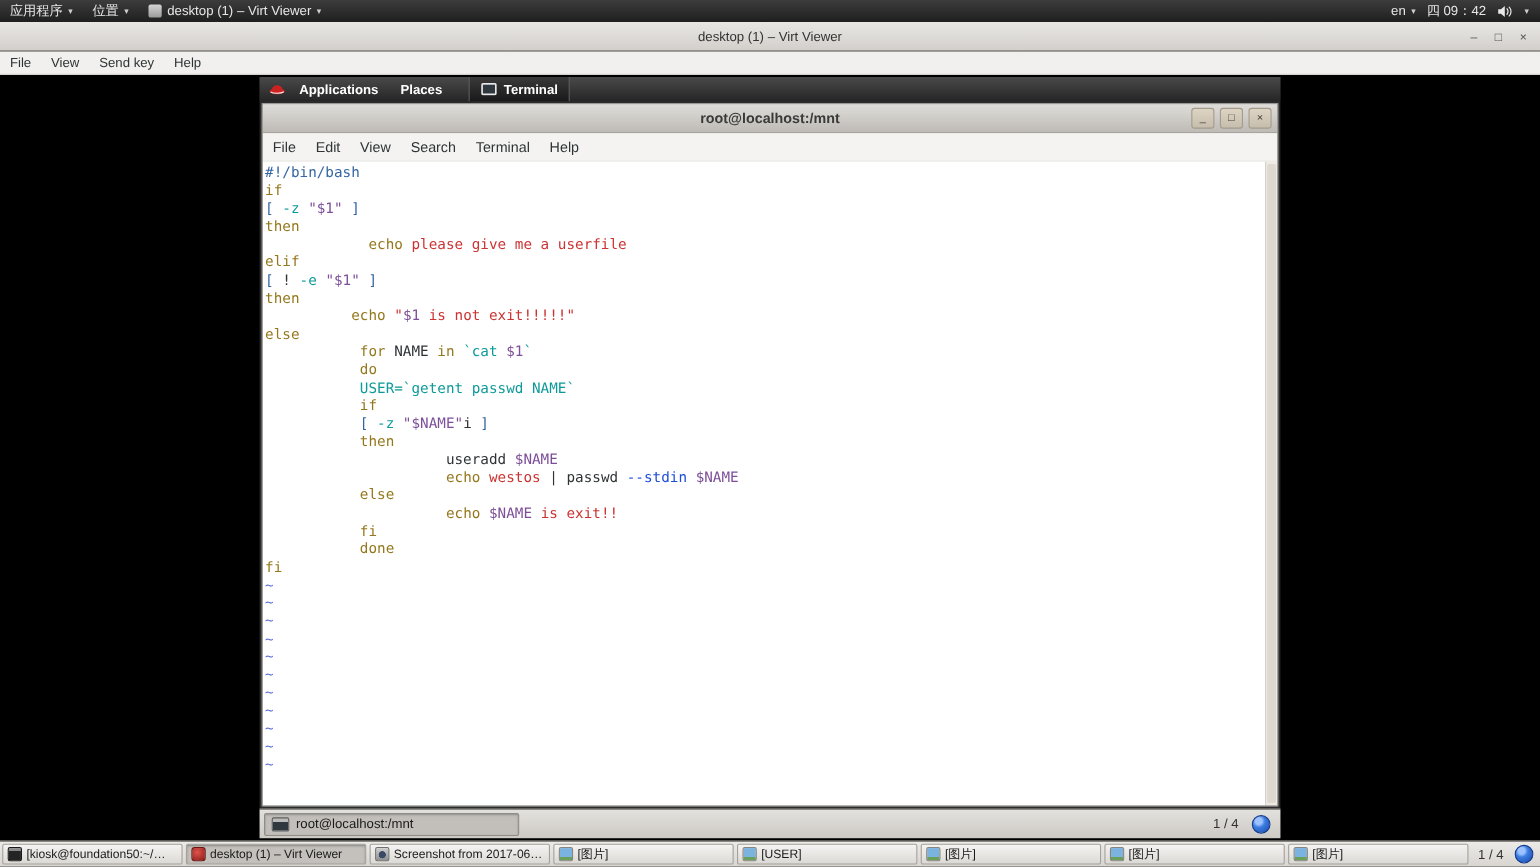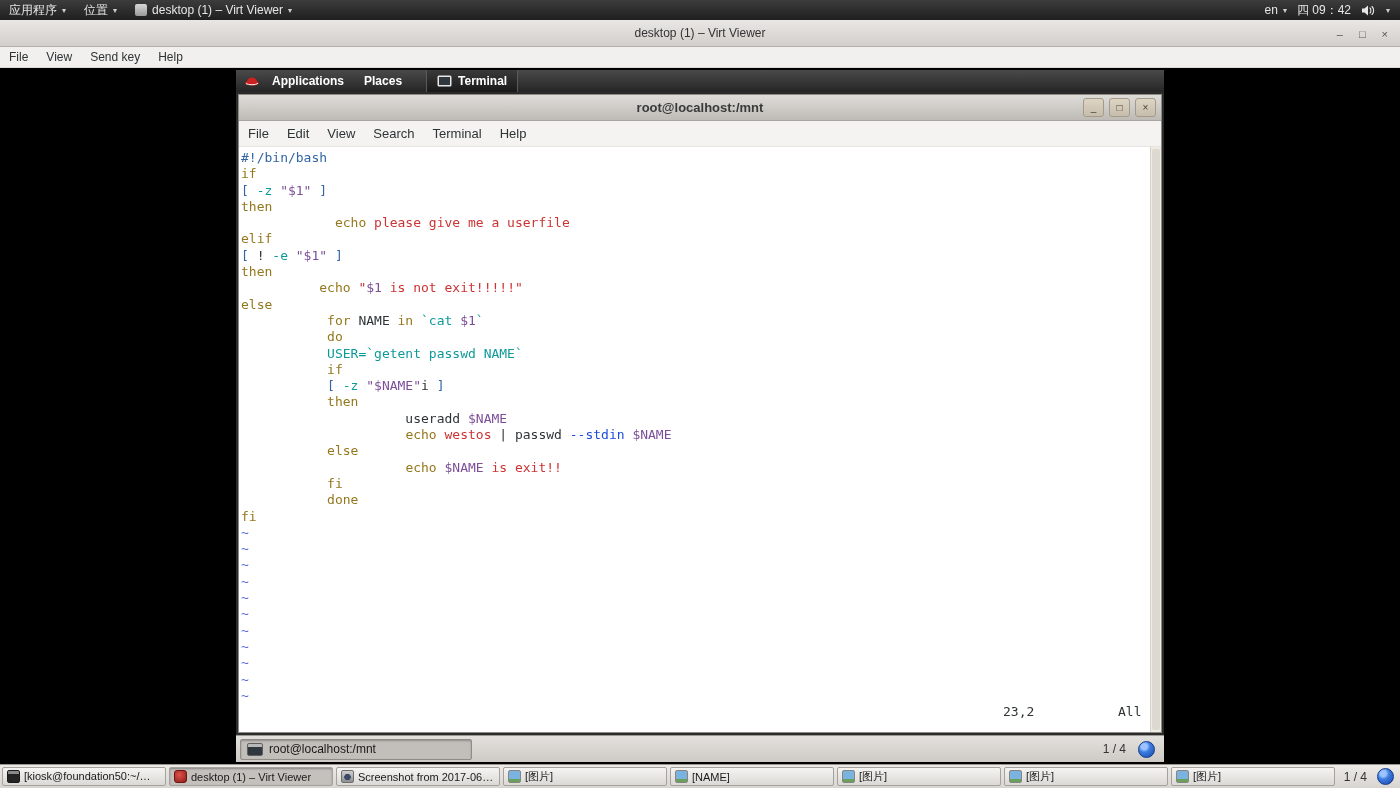--- a/index.html
+++ b/index.html
@@ -215,24 +215,20 @@
 </span><span style="color: rgb(92, 111, 214);">~
 </span><span style="color: rgb(92, 111, 214);">~
 </span><span style="color: rgb(92, 111, 214);">~
 </span><span style="color: rgb(92, 111, 214);">~
 </span><span style="color: rgb(92, 111, 214);">~
 </span><span style="color: rgb(92, 111, 214);">~
 </span><span style="color: rgb(92, 111, 214);">~
 </span><span style="color: rgb(92, 111, 214);">~
 </span><span style="color: rgb(92, 111, 214);">~
 </span></pre>
-      <div class="vim-status">
-        <span class="vim-pos">23,2</span>
-        <span class="vim-all">All</span>
-      </div>
     </div>
     <div class="term-scrollbar">
       <div class="term-thumb"></div>
     </div>
   </div>
 
   <div class="guest-taskbar">
     <div class="gt-task">
       <span class="ico-termwin"></span>
       <span>root@localhost:/mnt</span>
@@ -255,21 +251,21 @@
       <div class="ht-btn">
         <span class="ico ico-screenshot"></span>
         <span class="ht-label">Screenshot from 2017-06…</span>
       </div>
       <div class="ht-btn">
         <span class="ico ico-image"></span>
         <span class="ht-label">[图片]</span>
       </div>
       <div class="ht-btn">
         <span class="ico ico-image"></span>
-        <span class="ht-label">[NAME]</span>
+        <span class="ht-label">[USER]</span>
       </div>
       <div class="ht-btn">
         <span class="ico ico-image"></span>
         <span class="ht-label">[图片]</span>
       </div>
       <div class="ht-btn">
         <span class="ico ico-image"></span>
         <span class="ht-label">[图片]</span>
       </div>
       <div class="ht-btn">

